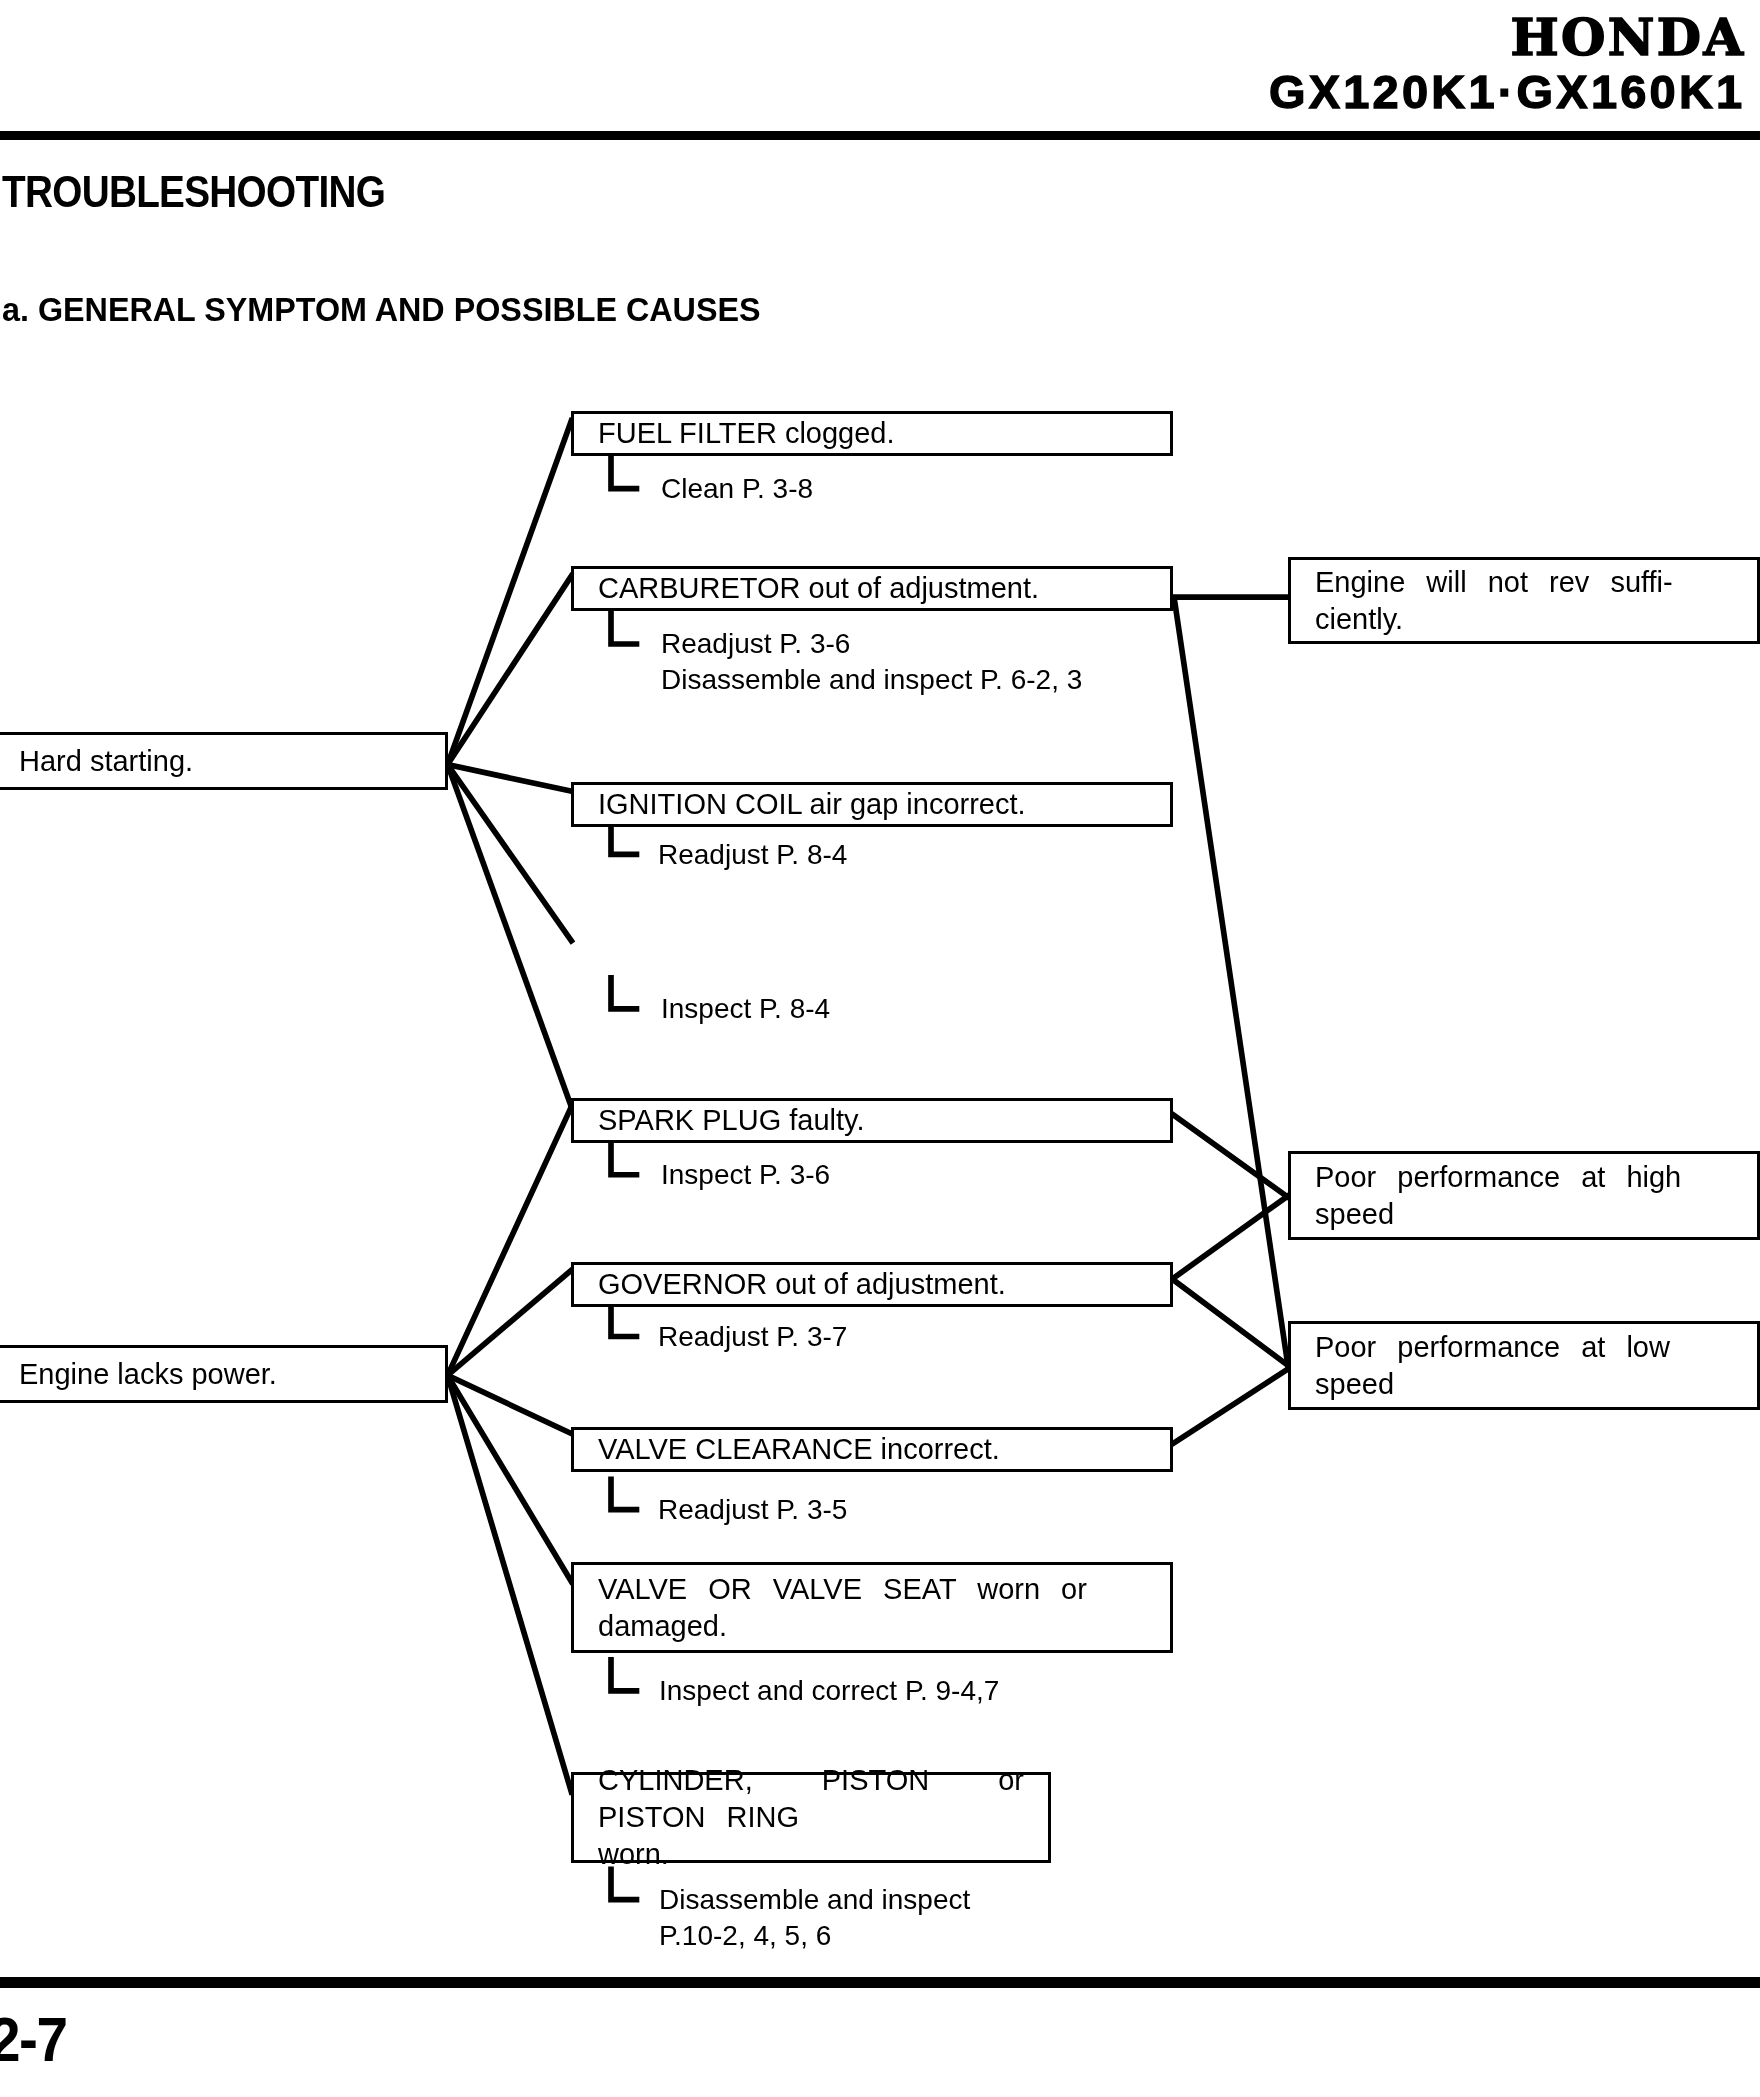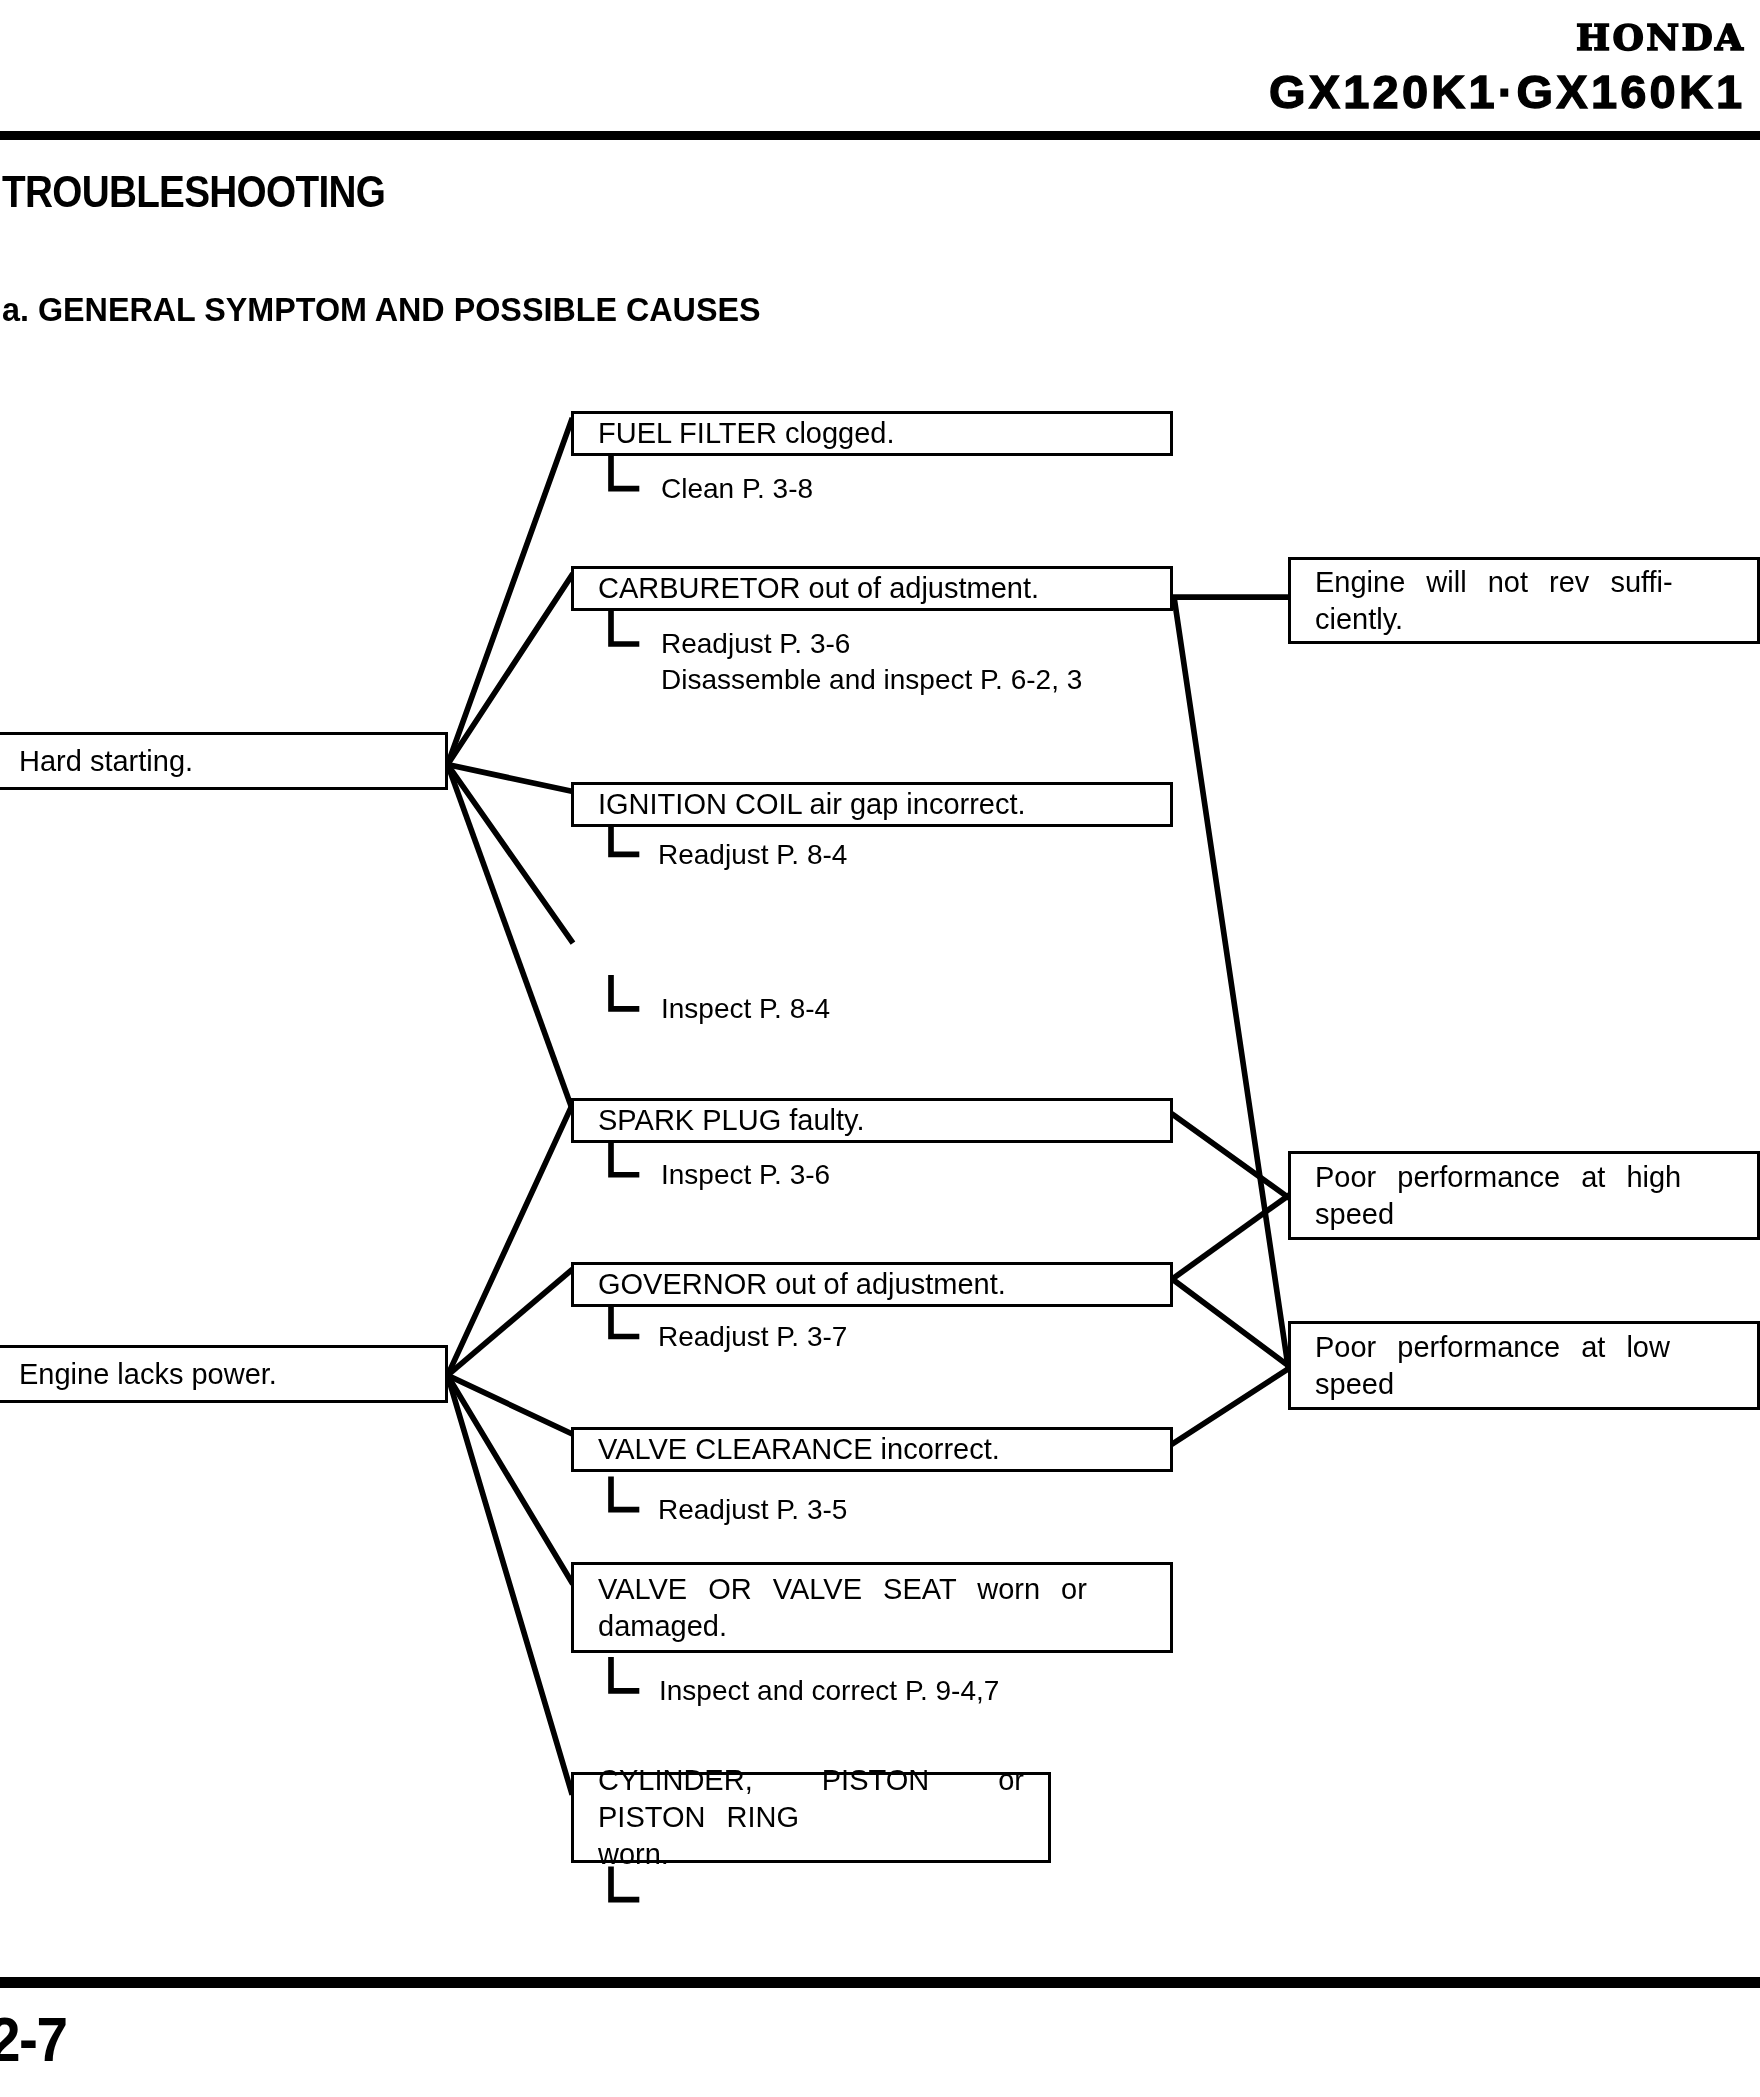--- a/index.html
+++ b/index.html
@@ -19,21 +19,21 @@
   
   #brand-block {
     position: absolute;
     right: 14.6px;
     top: 6.5px;
     text-align: right;
   }
   #brand-name {
     font-family: "DejaVu Serif", serif;
     font-weight: bold;
-    font-size: 36px;
+    font-size: 51px;
     letter-spacing: 2.4px;
     line-height: 60px;
     -webkit-text-stroke: 1.6px #000;
   }
   #model-codes {
     font-family: "Liberation Sans", sans-serif;
     font-weight: bold;
     font-size: 47px;
     letter-spacing: 3.2px;
     line-height: 50px;
@@ -245,20 +245,22 @@
   <div class="node-box" style="left:571px; top:1562px; width:602px; height:91px;justify-content:flex-end;">
     <span class="node-text justify wide-space">VALVE OR VALVE SEAT worn or
 damaged.</span>
   </div>
   <div class="sub-action" style="left:639px; top:1673px;">Inspect and correct P. 9-4,7</div>
 
   <div class="node-box" style="left:571px; top:1772px; width:480px; height:91px;">
     <span class="node-text justify wide-space">CYLINDER, PISTON or PISTON RING
 worn.</span>
   </div>
+  <div class="sub-action" style="left:639px; top:1882px;">Disassemble and inspect
+P.10-2, 4, 5, 6</div>
 
   <div class="node-box" style="left:1288px; top:557px; width:472px; height:87px;">
     <span class="node-text justify wide-space">Engine will not rev suffi-
 ciently.</span>
   </div>
 
   <div class="node-box" style="left:1288px; top:1151px; width:472px; height:89px;">
     <span class="node-text justify wide-space">Poor performance at high
 speed</span>
   </div>

